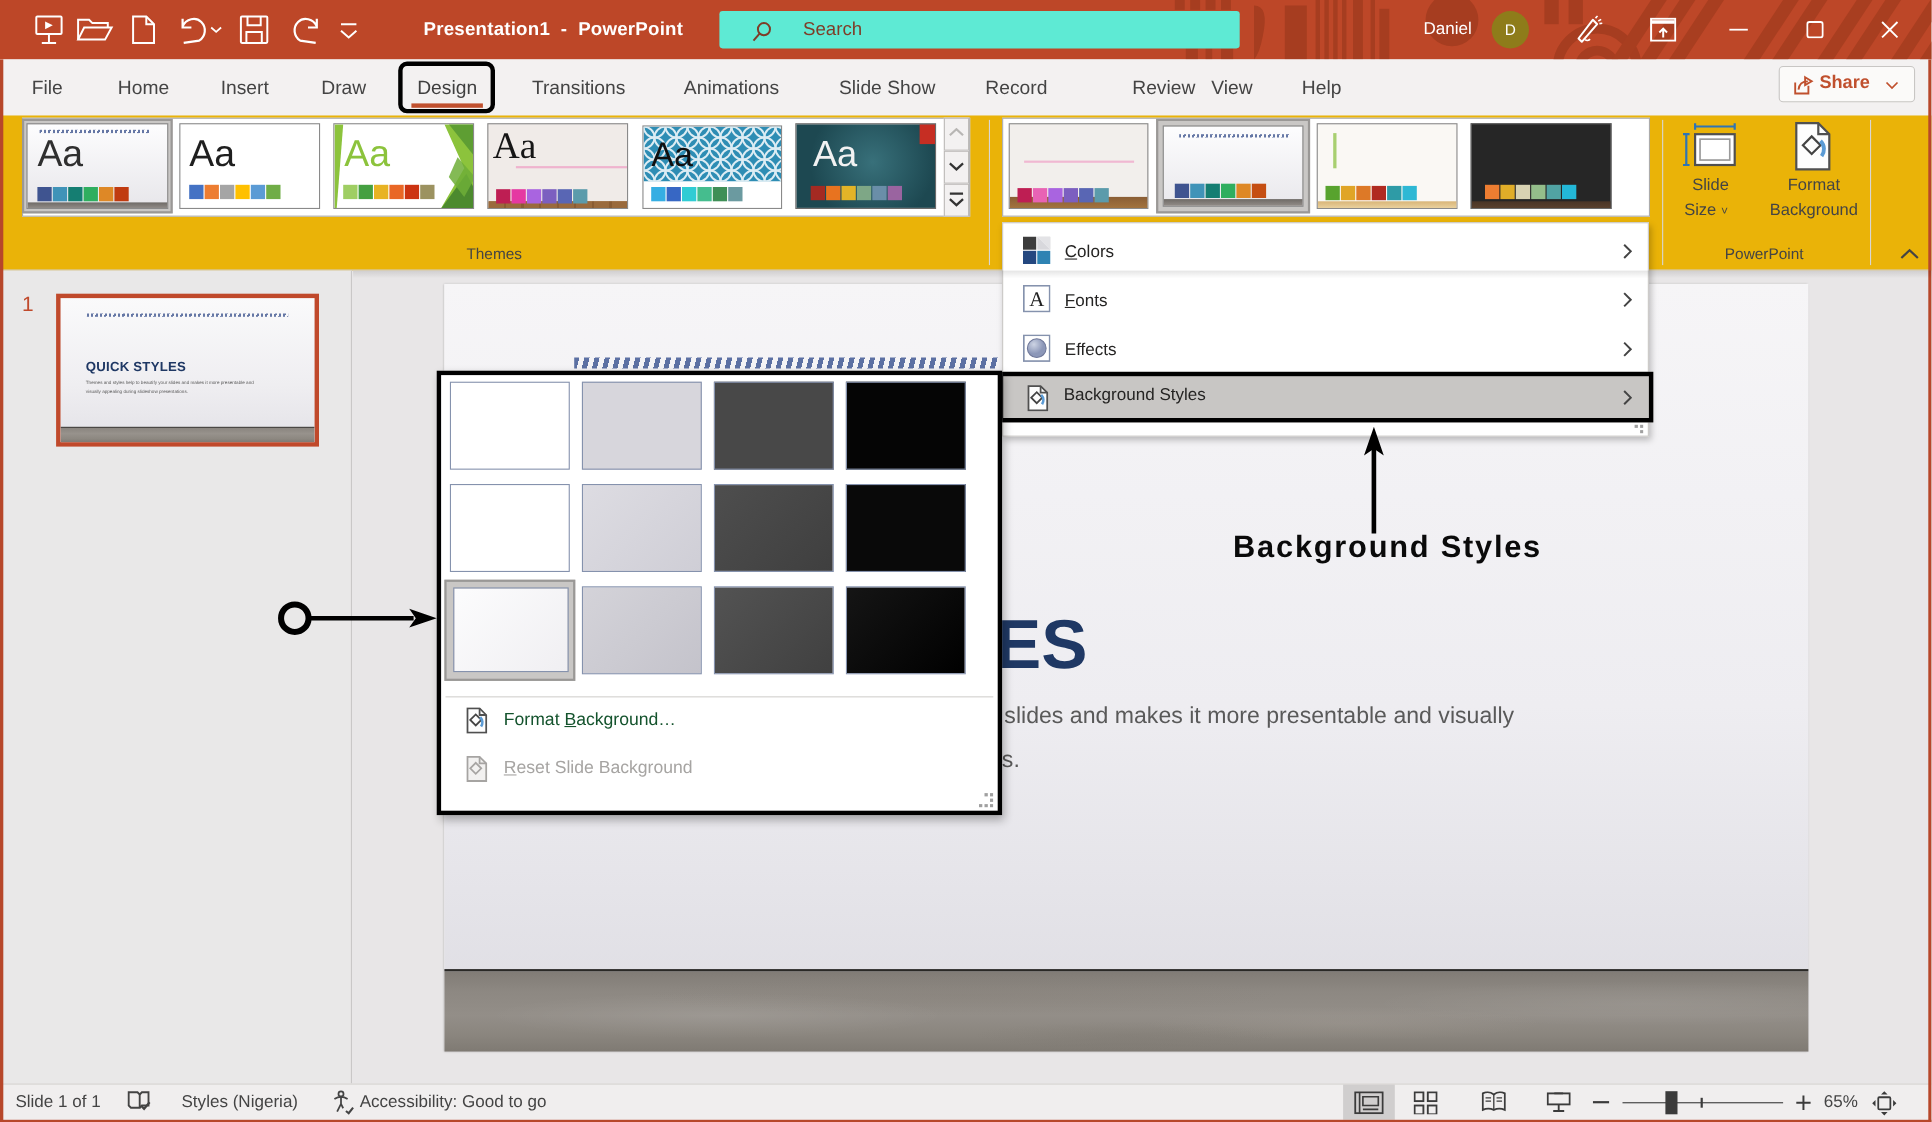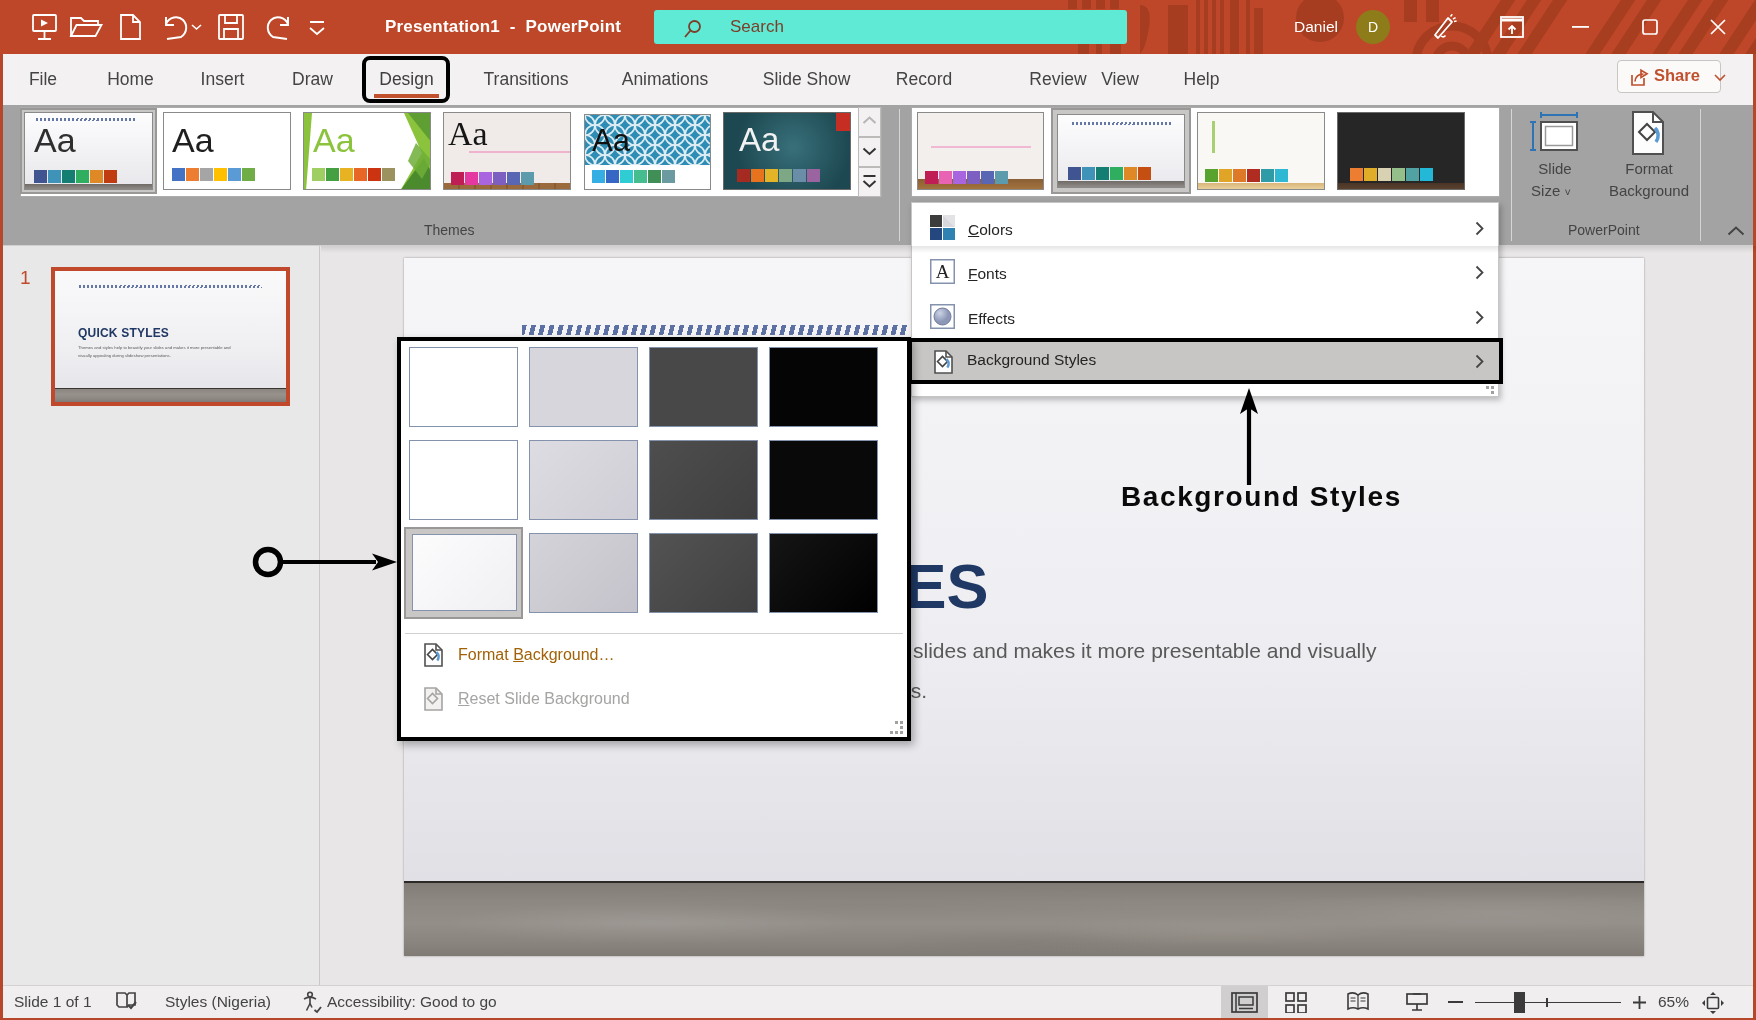--- a/index.html
+++ b/index.html
@@ -14,24 +14,24 @@
   #searchbox { position:absolute; left:654px; top:10px; width:473px; height:34px; background:#5eead4; border-radius:3px; }
   #searchbox .stext { position:absolute; left:76px; top:7px; font-size:17px; color:#7e3d28; }
   #username { position:absolute; left:1294px; top:0; height:54px; line-height:54px; color:#fff; font-size:15.5px; }
   #avatar { position:absolute; left:1356px; top:10px; width:34px; height:34px; border-radius:50%; background:#8e7c1a; color:#fff; font-size:14px; text-align:center; line-height:34px; }
 
   
   #menubar { position:absolute; left:0; top:54px; width:1756px; height:51px; background:#f3f1f1; }
   .tab { position:absolute; top:0; height:51px; line-height:50px; font-size:17.5px; color:#444; text-align:center; }
   #designbox { position:absolute; left:362px; top:2px; width:88px; height:47px; border:4px solid #000; border-radius:8px; }
   #designul { position:absolute; left:374px; top:40px; width:65px; height:4px; background:#c0502e; }
-  #sharebtn { position:absolute; left:1617px; top:6px; width:104px; height:33px; background:#fbfaf9; border:1px solid #c8c6c4; border-radius:4px;text-align:right; }
+  #sharebtn { position:absolute; left:1617px; top:6px; width:124px; height:33px; background:#fbfaf9; border:1px solid #c8c6c4; border-radius:4px;text-align:right; }
 
   
-  #ribbon { position:absolute; left:0; top:105px; width:1756px; height:141px; background:#a3a3a3; border-bottom:1px solid #d2d0ce; }
+  #ribbon { position:absolute; left:0; top:105px; width:1756px; height:141px; background:#eab308; border-bottom:1px solid #d2d0ce; }
   .gallerybox { position:absolute; background:#fff; border:1px solid #ababab; }
   .thumb { position:absolute; background:#fff; border:1px solid #8a8a8a; overflow:hidden; }
   .selframe { position:absolute; border:2px solid #9a9896; background:#c9c7c5; }
   .sw { position:absolute; height:13px; width:13px; }
   .grplabel { position:absolute; font-size:14px; color:#444; top:117px; }
   .vsep { position:absolute; top:4px; width:1px; height:132px; background:#d8d6d4; }
 
   
   #leftpanel { position:absolute; left:0; top:246px; width:320px; height:739px; background:#e9e8e8; border-right:1px solid #c9c7c7; }
   #canvas { position:absolute; left:321px; top:246px; width:1435px; height:739px; background:#e8e6e7; }
@@ -53,21 +53,21 @@
   
   #ddmenu { position:absolute; left:911px; top:202px; width:588px; height:195px; background:#fff; border:1px solid #c8c6c4; box-shadow:2px 3px 6px rgba(0,0,0,.25); }
   .mrow { position:absolute; left:0; width:100%; height:44px; font-size:15.5px; color:#252423; }
   .mtext { position:absolute; left:56px; top:11px; }
   .mchev { position:absolute; right:14px; top:11px; color:#444; }
   #bgstylesrow { position:absolute; left:908px; top:338px; width:595px; height:46px; border:4px solid #000; background:#c8c6c4; }
 
   
   #swpanel { position:absolute; left:397px; top:337px; width:514px; height:404px; background:#fff; border:4px solid #000; box-shadow:3px 4px 8px rgba(0,0,0,.3); }
   .bsw { position:absolute; width:109px; height:80px; border:1px solid #8592ad; }
-  .prow { position:absolute; font-size:16px; color:#a16207; }
+  .prow { position:absolute; font-size:16px; color:#14532d; }
 
   
   #statusbar { position:absolute; left:0; top:985px; width:1756px; height:33px; background:#f0eeee; border-top:1px solid #d4d2d0; font-size:15.5px; color:#444; }
   #redline { position:absolute; left:0; top:1018px; width:1756px; height:2px; background:#b7472a; }
 
   .annlabel { position:absolute; left:1121px; top:481px; font-size:28px; font-weight:700; color:#0a0a0a; letter-spacing:1.6px; }
 </style>
 </head>
 <body>
 

